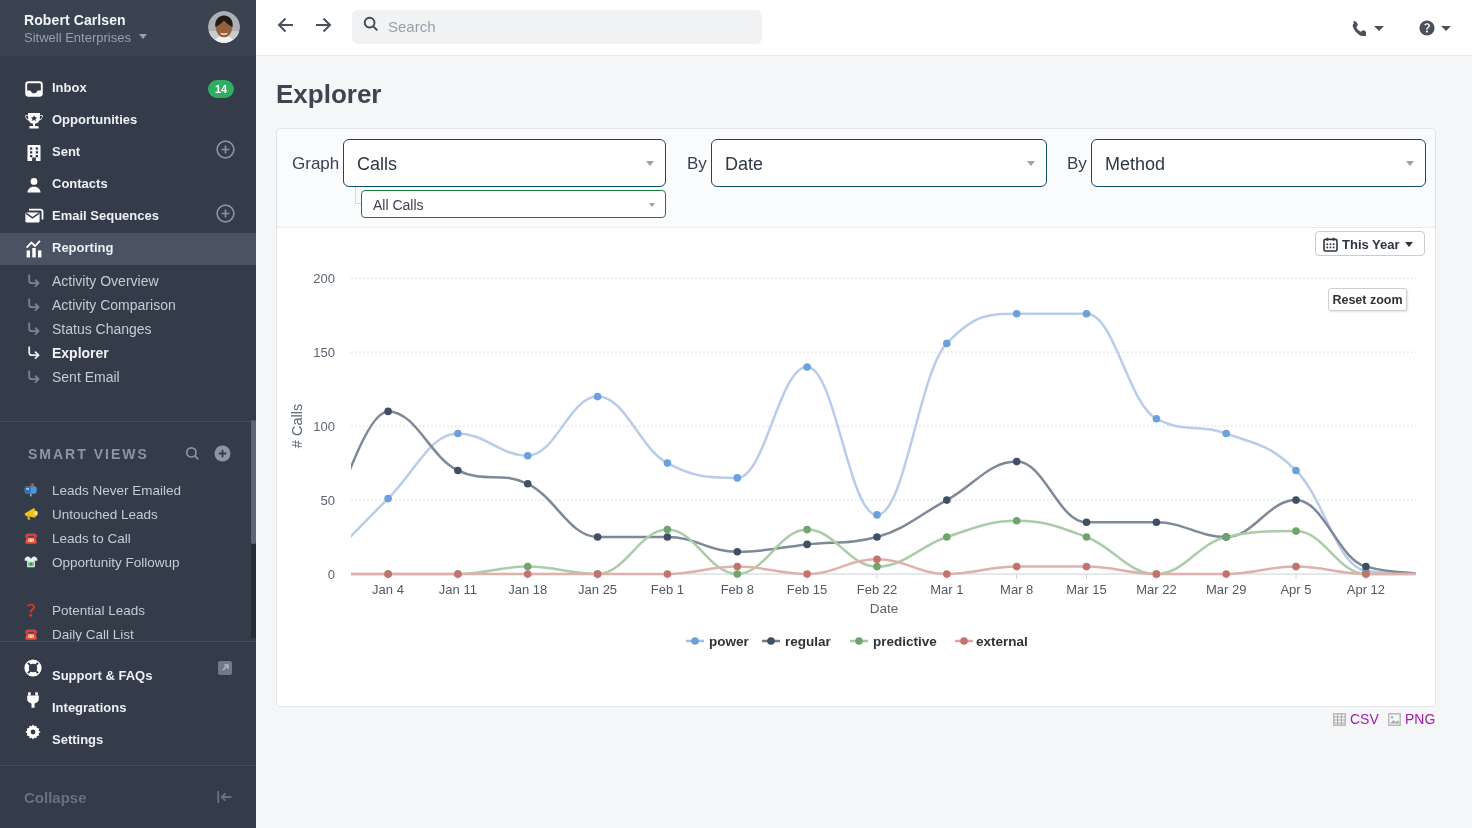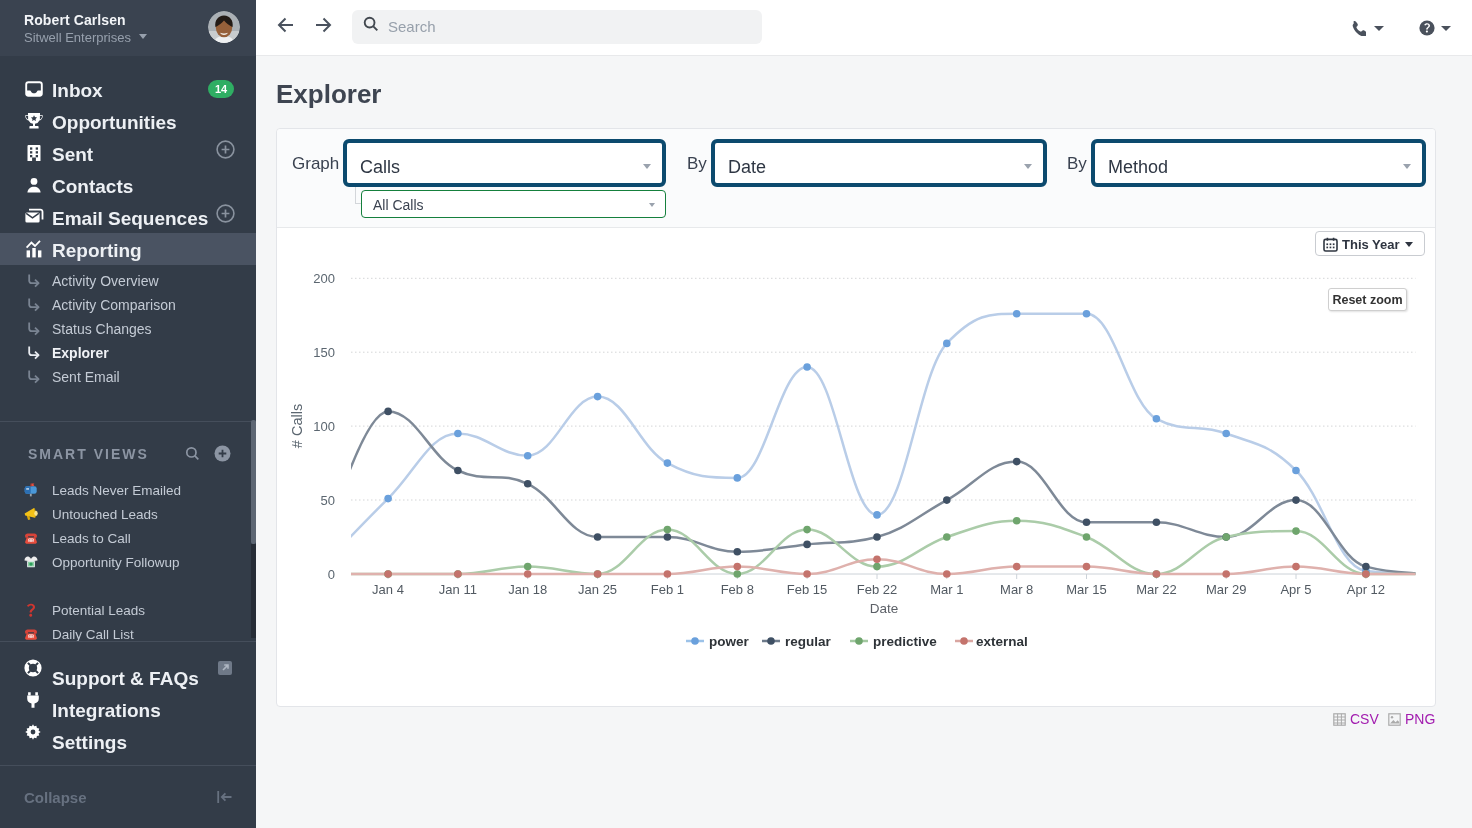--- a/index.html
+++ b/index.html
@@ -6,21 +6,21 @@
 html,body { width:1472px; height:828px; overflow:hidden; font-family:"Liberation Sans", sans-serif; }
 body { background:#f5f6f7; position:relative; }
 
 
 #sidebar { position:absolute; left:0; top:0; width:256px; height:828px; background:#333c48; z-index:5; }
 #sbheader { position:absolute; left:0; top:0; width:256px; height:56px; background:#3a4350; }
 #sbheader .name { position:absolute; left:24px; top:12px; font-size:14px; font-weight:bold; color:#f2f4f7; letter-spacing:.1px; }
 #sbheader .org { position:absolute; left:24px; top:30px; font-size:13px; color:#97a0ad; }
 #sbheader .caret { position:absolute; left:139px; top:34px; width:0; height:0; border-left:4.5px solid transparent; border-right:4.5px solid transparent; border-top:5px solid #97a0ad; }
 .navitem { position:absolute; left:0; width:256px; height:32px; }
-.navitem .lbl { position:absolute; left:52px; top:7px; font-size:19px; font-weight:600; color:#edf0f4; }
+.navitem .lbl { position:absolute; left:52px; top:7px; font-size:13px; font-weight:600; color:#edf0f4; }
 .subitem { position:absolute; left:0; width:256px; height:24px; }
 .subitem .ico { position:absolute; left:26px; top:4px; width:15px; height:15px; }
 .subitem .lbl { position:absolute; left:52px; top:4px; font-size:14px; color:#c4cbd5; }
 .svitem { position:absolute; left:0; width:256px; height:24px; }
 .svitem .ico { position:absolute; left:24px; top:5px; width:14px; height:14px; }
 .svitem .lbl { position:absolute; left:52px; top:5px; font-size:13.5px; color:#c4cbd5; }
 .sbdivider { position:absolute; left:0; width:256px; height:1px; background:#454e5b; }
 #smartviewshdr { position:absolute; left:28px; top:446px; font-size:14px; font-weight:bold; letter-spacing:2px; color:#8c95a3; }
 #sbbottom { position:absolute; left:0; top:641px; width:256px; height:187px; background:#333c48; border-top:1px solid #454e5b; }
 #sbbottom .lbl { font-weight:600;margin-top:8px; }
@@ -31,21 +31,21 @@
 
 #topbar { position:absolute; left:256px; top:0; width:1216px; height:56px; background:#fff; border-bottom:1px solid #e8e9eb; }
 #search { position:absolute; left:96px; top:10px; width:410px; height:34px; background:#f1f2f3; border-radius:6px; }
 #search .ph { position:absolute; left:36px; top:8px; font-size:15px; color:#97a0ab; }
 
 
 #h1 { position:absolute; left:276px; top:79px; font-size:26px; font-weight:bold; color:#3e4551; }
 #card { position:absolute; left:276px; top:128px; width:1160px; height:579px; background:#fff; border:1px solid #e3e5e9; border-radius:4px; }
 #filters { position:absolute; left:0; top:0; width:1158px; height:99px; background:#fafbfc; border-bottom:1px solid #e7e9eb; border-radius:4px 4px 0 0; }
 .flabel { position:absolute; top:25px; font-size:17px; color:#3a4250; }
-.fselect { position:absolute; top:10px; height:48px; background:#fff; border:4px solid #0c4a6e; border-radius:6px; }
+.fselect { position:absolute; top:10px; height:48px; background:#fff; border:1px solid #0c4a6e; border-radius:6px; }
 .fselect .txt { position:absolute; left:13px; top:14px; font-size:18px; color:#2f3744; }
 .fselect .car { position:absolute; right:11px; top:21px; width:0; height:0; border-left:4px solid transparent; border-right:4px solid transparent; border-top:5px solid #9aa2ad; }
 #connector { position:absolute; left:354px; top:186px; width:7px; height:17px; border-left:1px solid #d3d6da; border-bottom:1px solid #d3d6da; }
 #allcalls { position:absolute; left:360px; top:189px; width:305px; height:28px; background:#fff; border:1px solid #15803d; border-radius:4px; }
 #allcalls .txt { position:absolute; left:11px; top:6px; font-size:14px; color:#3a4250; }
 #allcalls .car { position:absolute; right:10px; top:12px; width:0; height:0; border-left:3.5px solid transparent; border-right:3.5px solid transparent; border-top:4.5px solid #9aa2ad; }
 
 #thisyear { position:absolute; left:1315px; top:231px; width:110px; height:25px; background:#fff; border:1px solid #c9ccd1; border-radius:4px; z-index:3; }
 #thisyear .txt { position:absolute; left:26px; top:5px; font-size:13px; font-weight:700; color:#2e3440; }
 #thisyear .car { position:absolute; right:11px; top:10px; width:0; height:0; border-left:4.5px solid transparent; border-right:4.5px solid transparent; border-top:5.5px solid #2e3440; }

